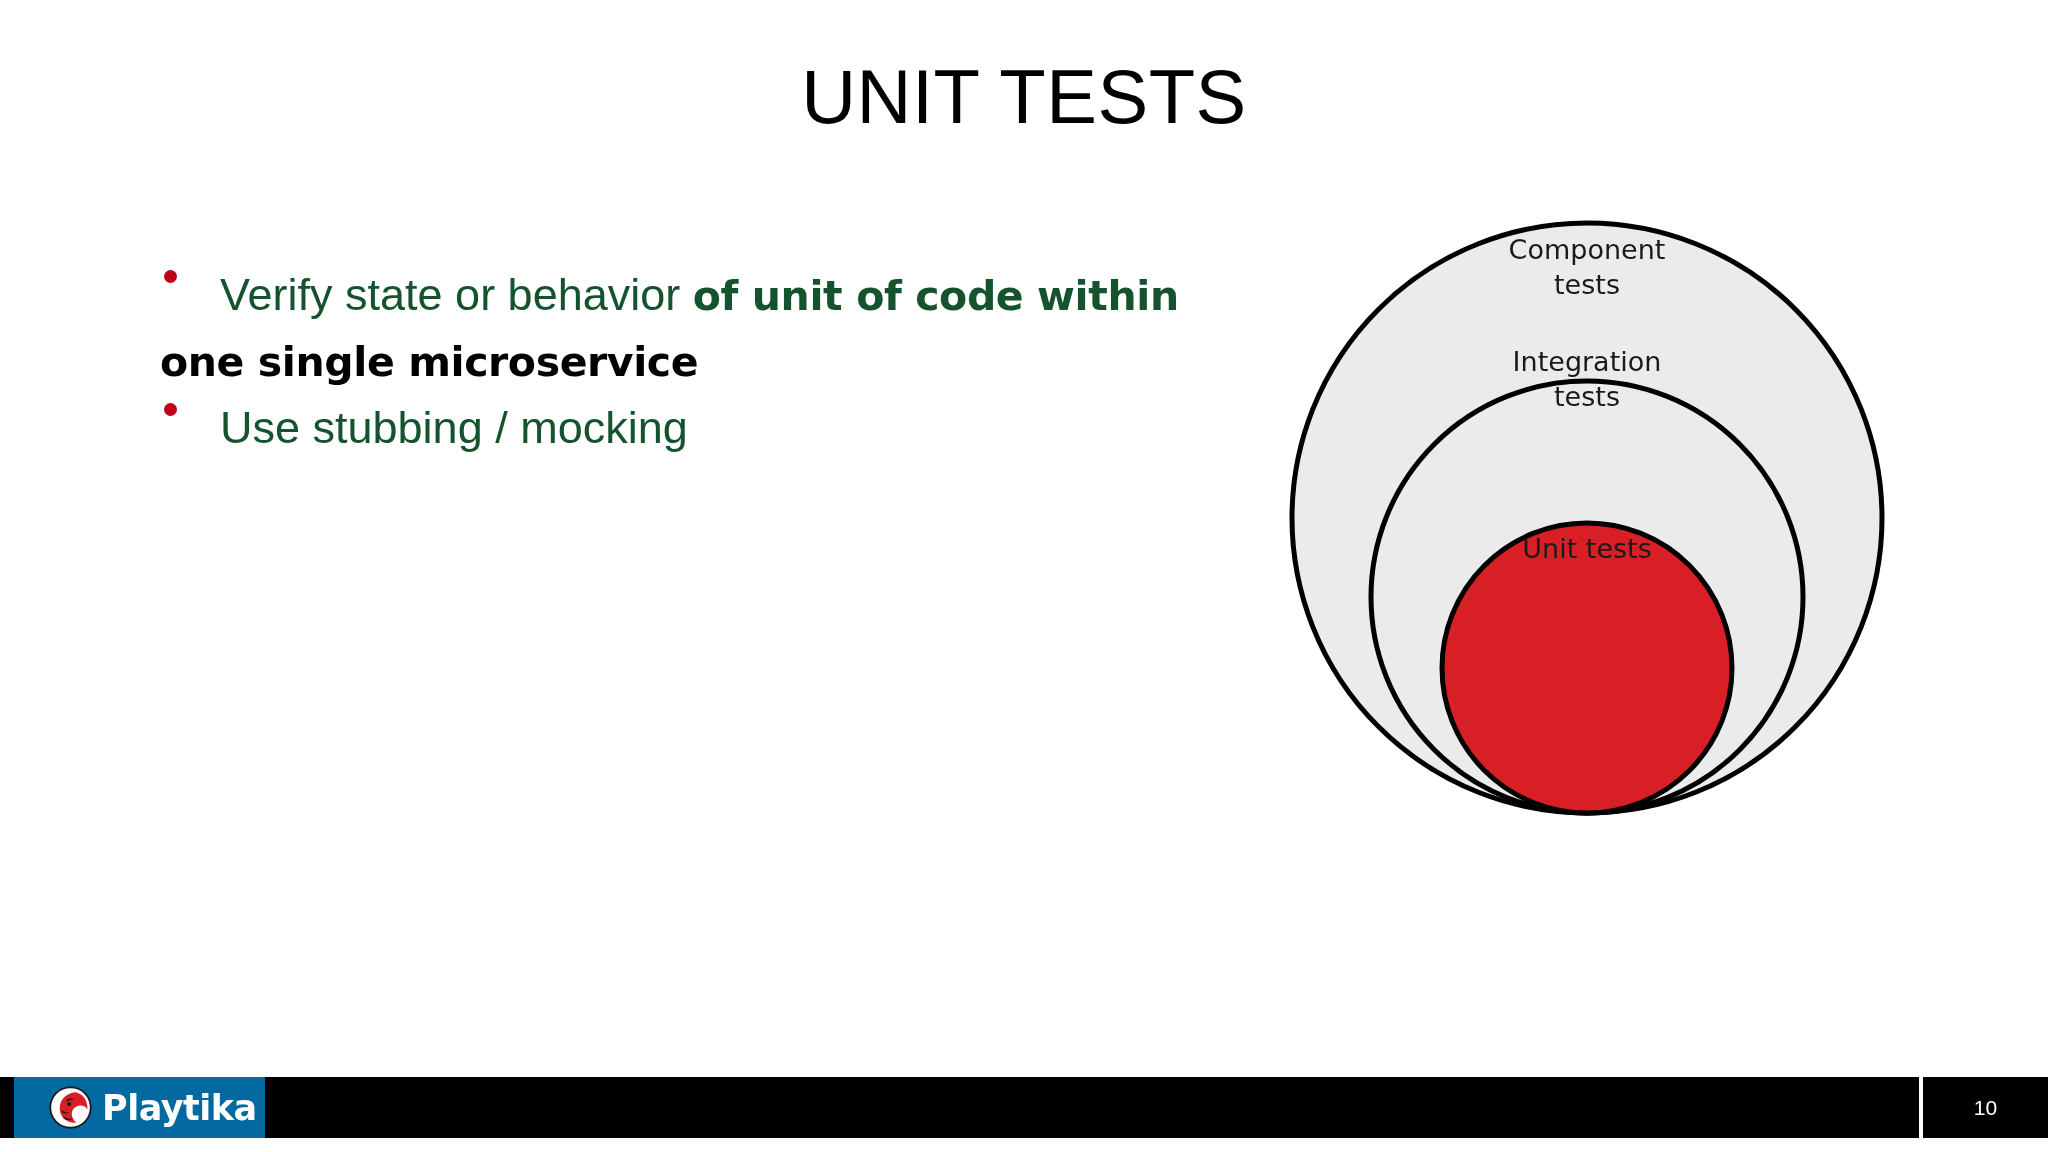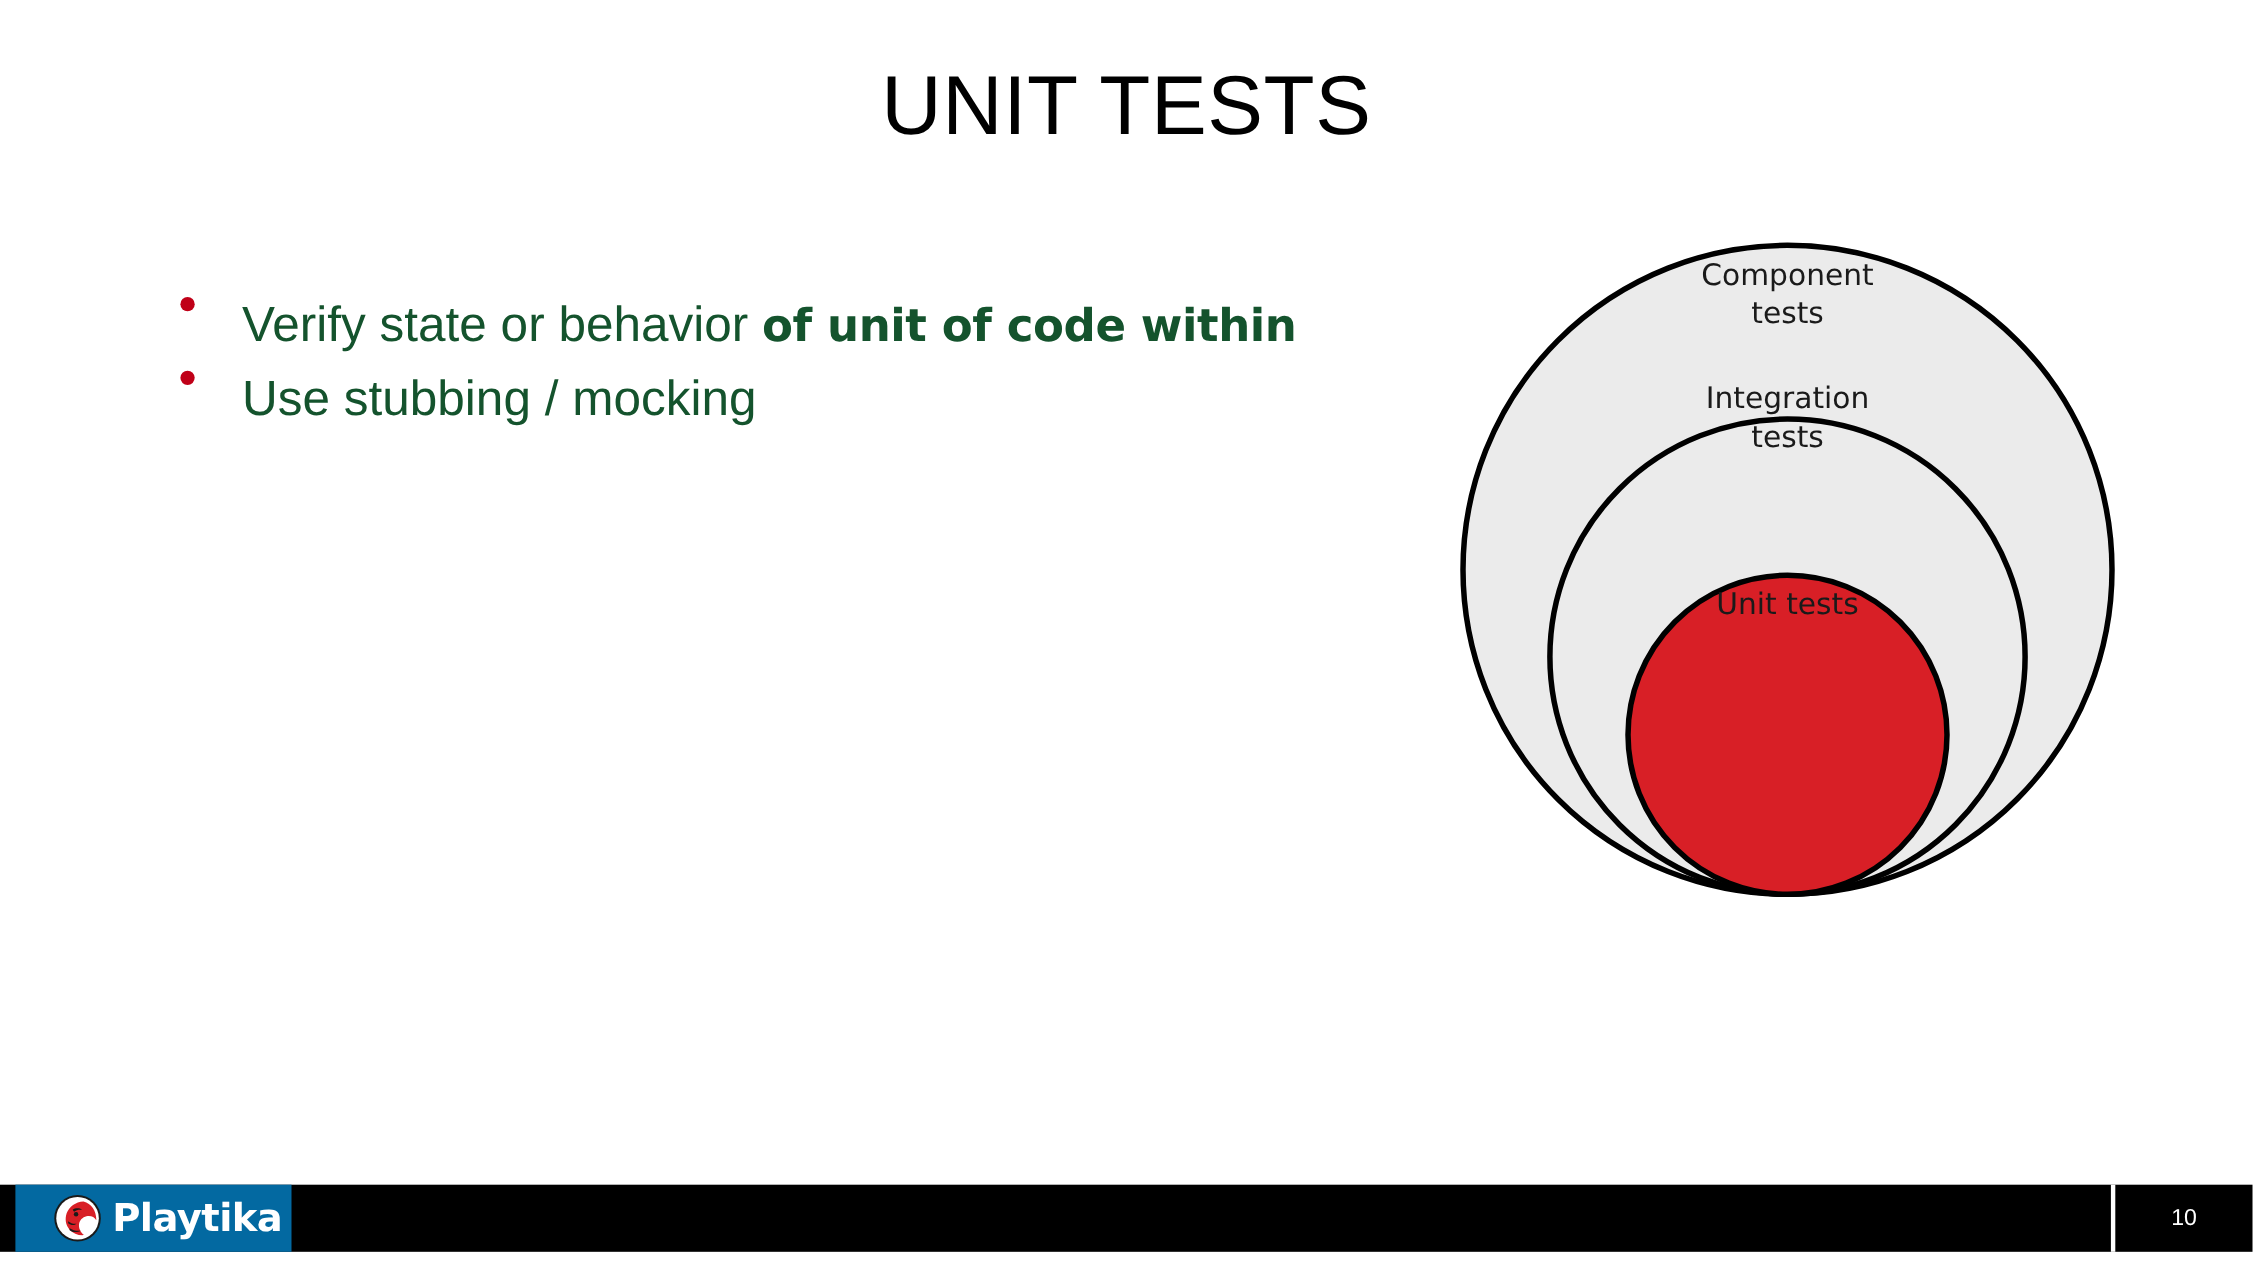--- a/index.html
+++ b/index.html
@@ -78,21 +78,21 @@
     font-weight: 700;
     font-size: 41px;
     line-height: 66px;
     letter-spacing: -0.4px;
     color: #000000;
   }
 
   
   #venn {
     position: absolute;
-    left: 1318px;
+    left: 1280px;
     top: 216px;
     width: 620px;
     height: 620px;
   }
   #venn svg { display: block; }
   .venn-label {
     font-family: "DejaVu Sans", sans-serif;
     font-size: 27px;
     fill: #1A1A1A;
   }
@@ -162,20 +162,21 @@
 
 <div id="slide">
 
   <div id="slide-title">UNIT TESTS</div>
 
   <div id="body-text">
 
     <div class="bullet-row">
       <span class="bullet-dot"></span>
       <span class="bullet-text indented"><span>Verify state or behavior </span><span class="bullet-strong">of unit of code within</span></span>
+      <span class="wrap-line">one single microservice</span>
     </div>
 
     <div class="bullet-row">
       <span class="bullet-dot"></span>
       <span class="bullet-text indented">Use stubbing / mocking</span>
     </div>
 
   </div>
 
   <div id="venn">

